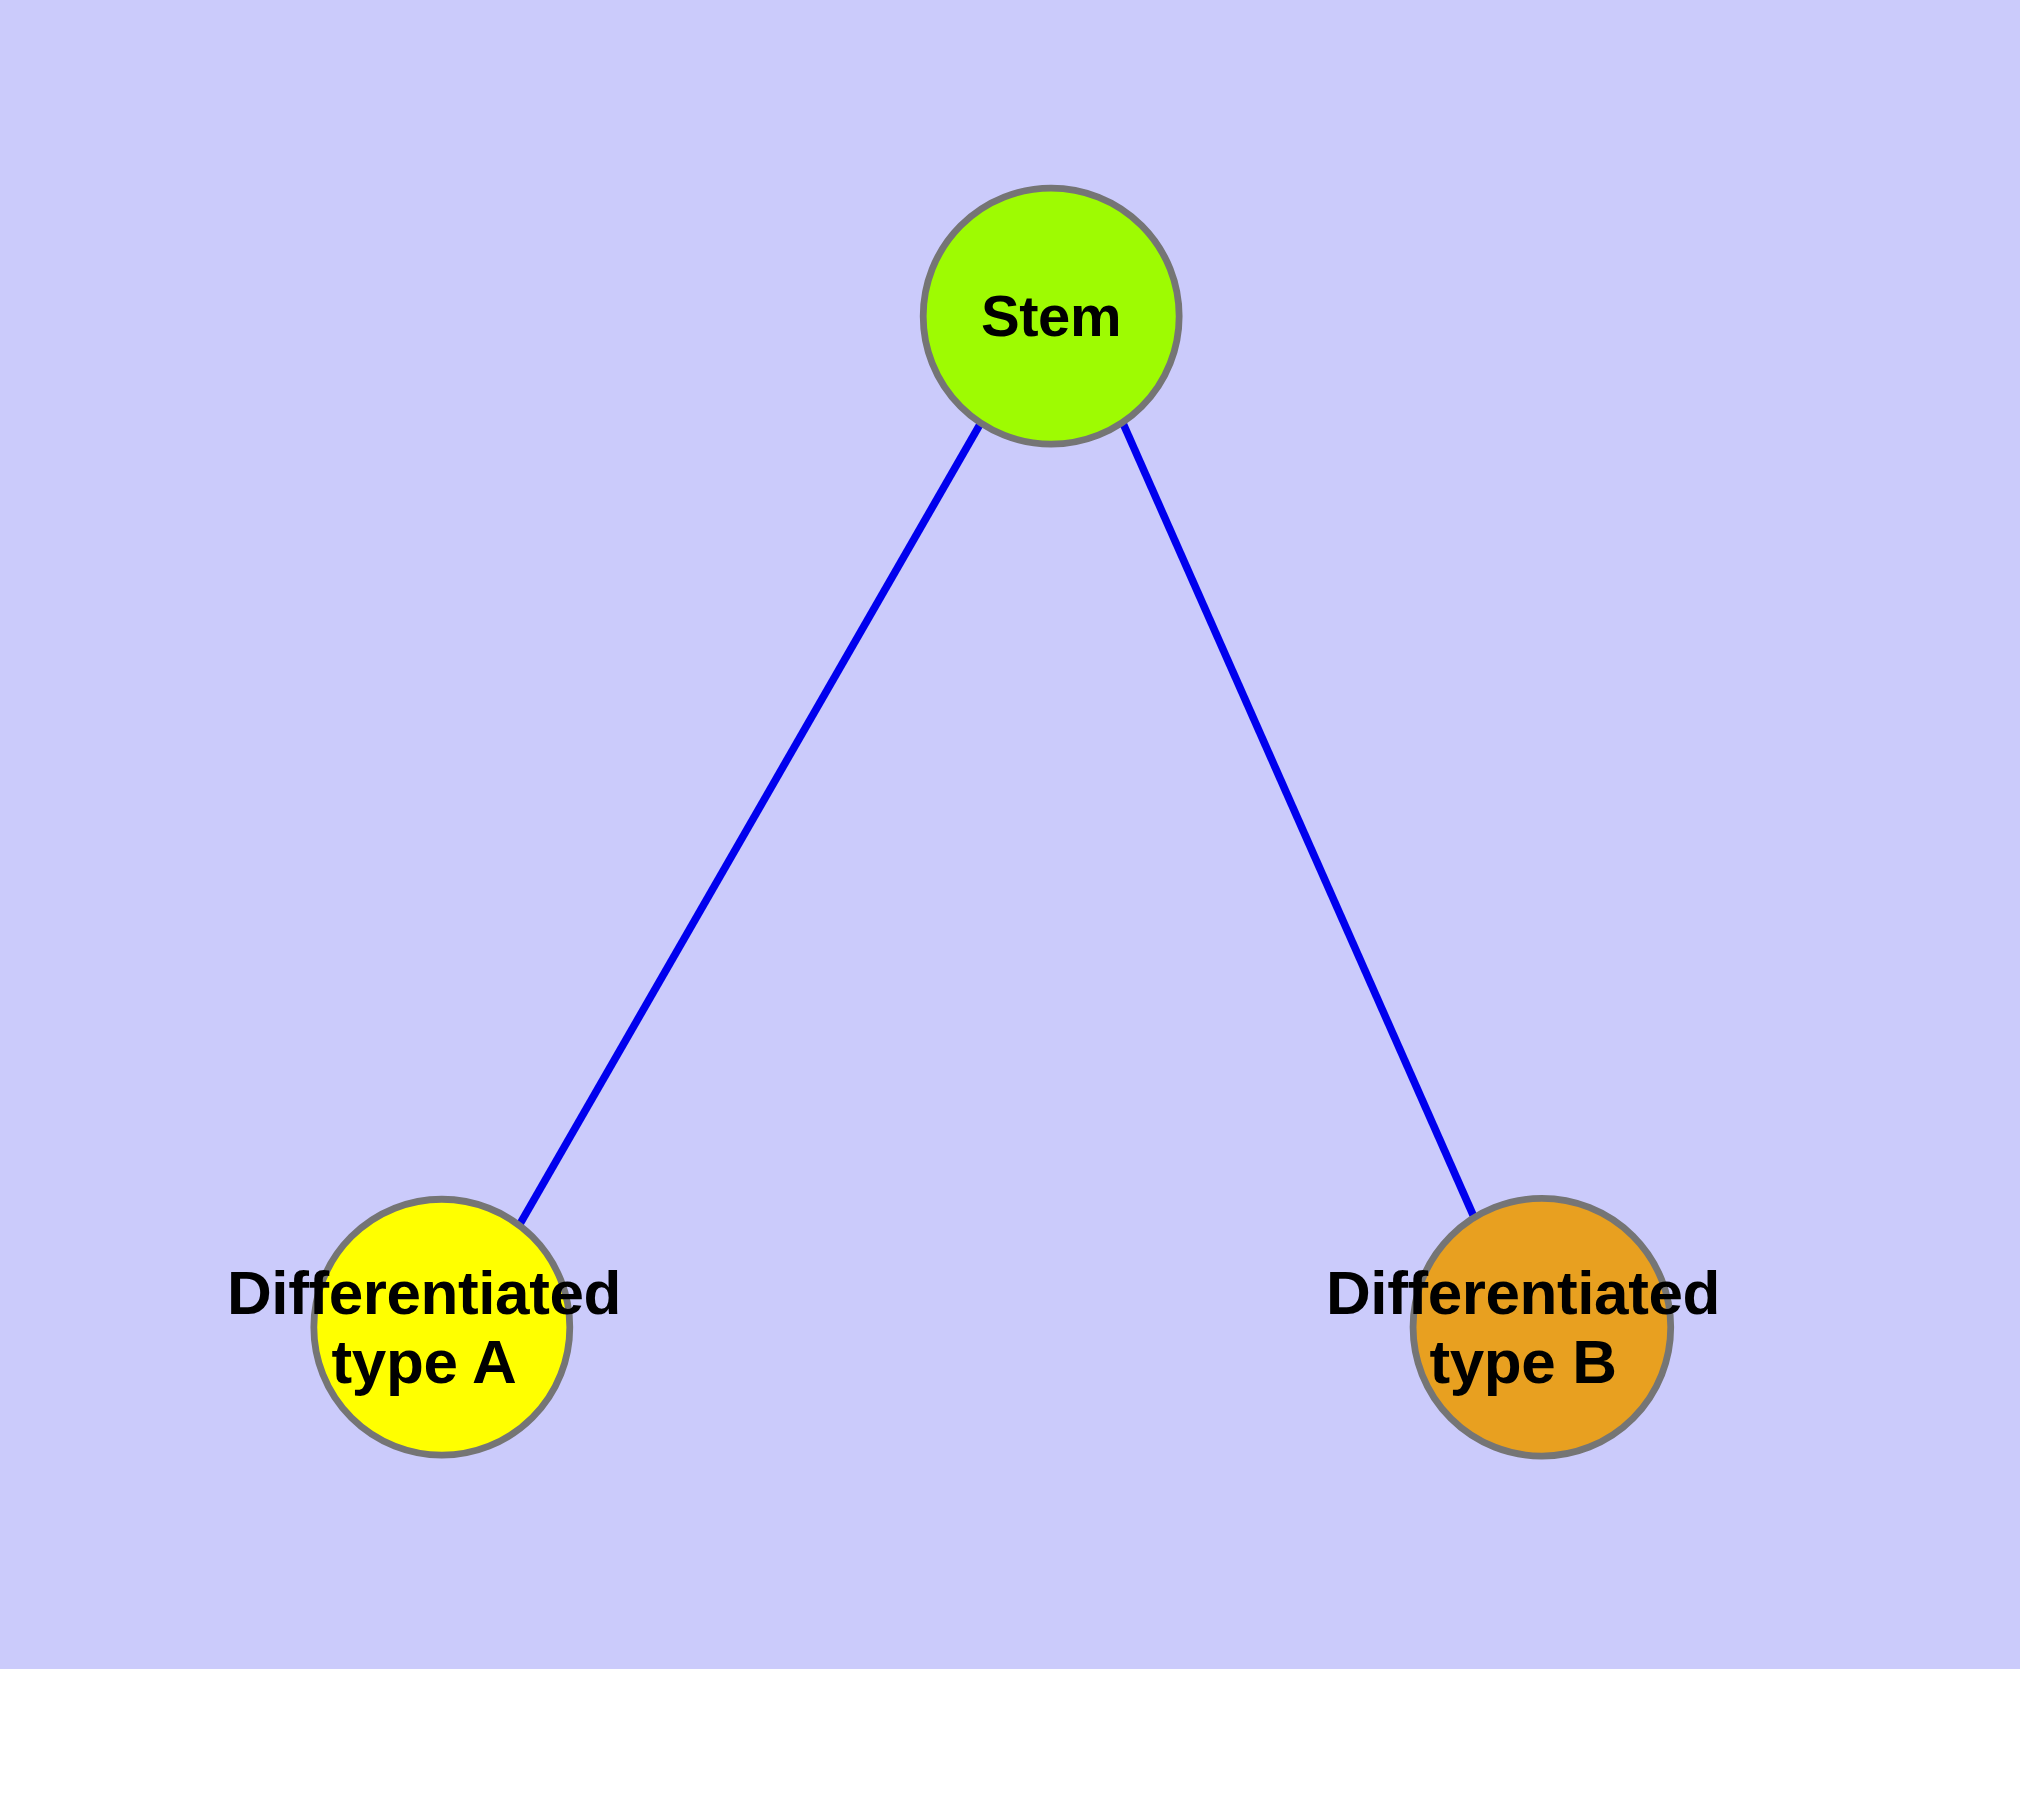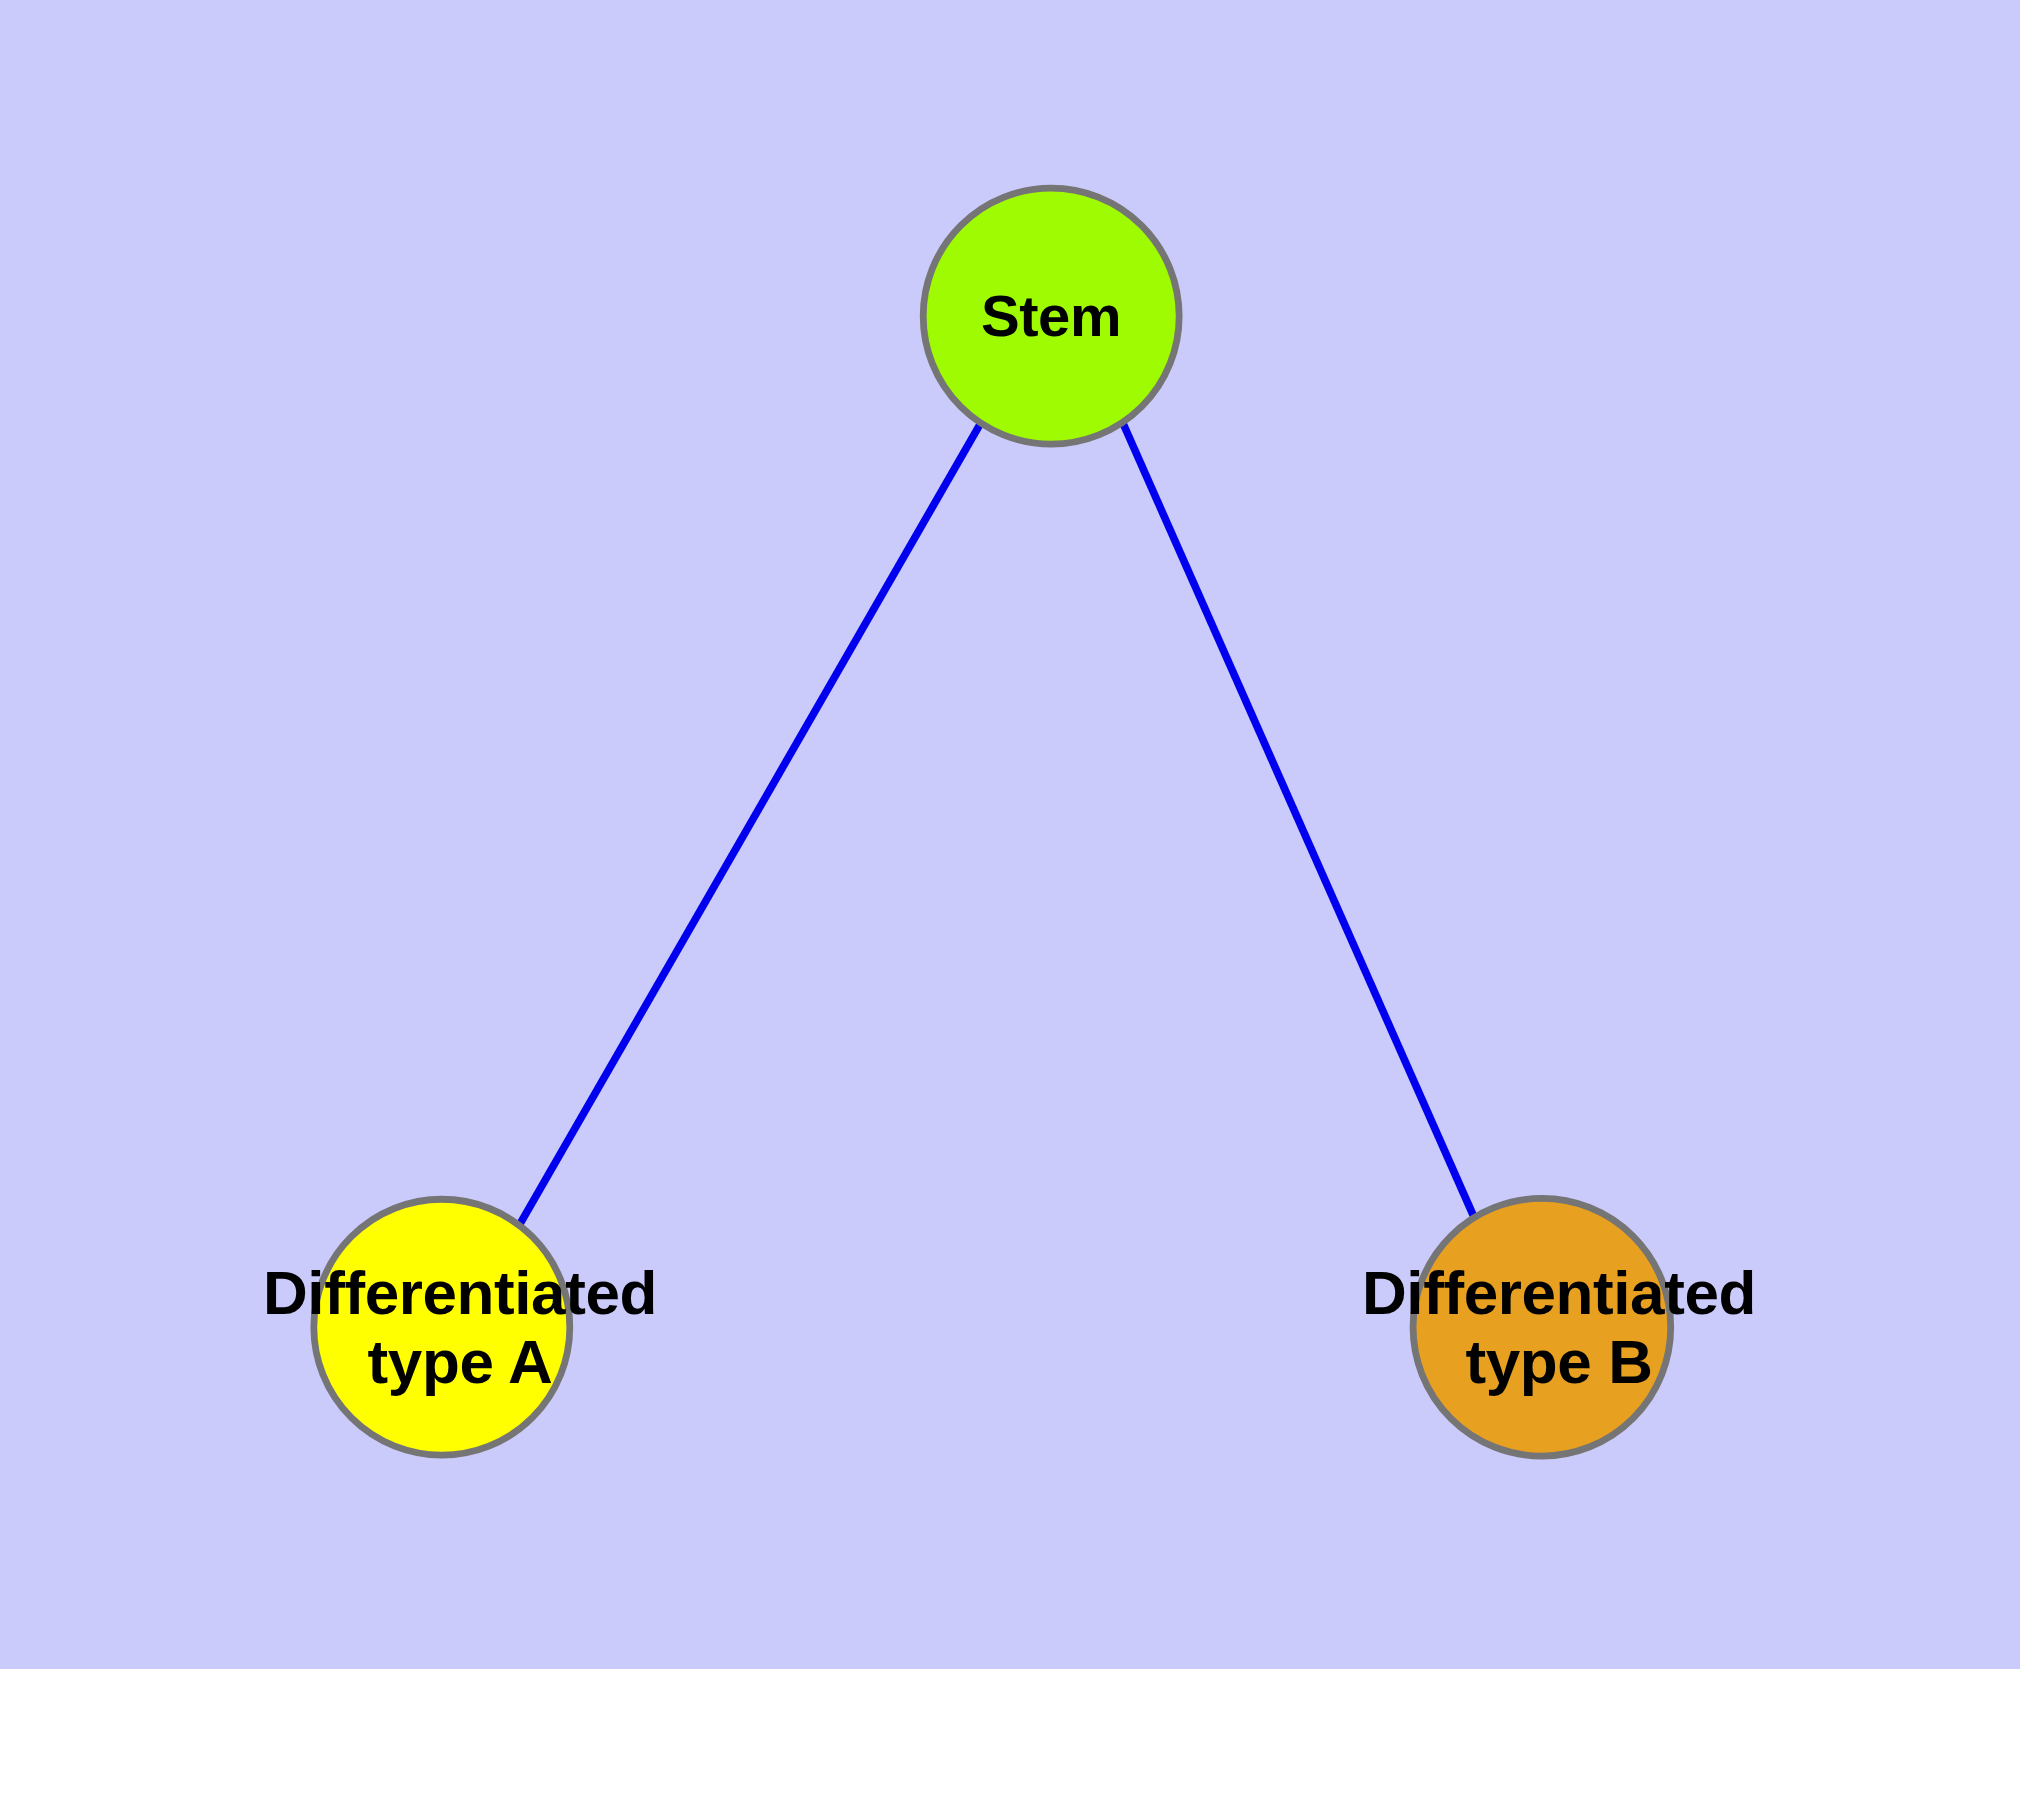--- a/index.html
+++ b/index.html
@@ -35,21 +35,20 @@
     pointer-events: none;
     -webkit-font-smoothing: antialiased;
   }
   .label-root {
     font-size: 58px;
     letter-spacing: -0.4px;
   }
   .label-leaf {
     font-size: 62px;
     letter-spacing: -0.4px;
-    margin-left: 36px;
   }
 </style>
 </head>
 <body>
 
 <div id="canvas" style="width: 2021px; height: 1669px; background: rgb(203, 203, 251);">
 
   <svg id="graph-svg" viewBox="0 0 2384 2138">
     <g>
       <line class="graph-edge" x1="1157" y1="499" x2="607" y2="1455" stroke="#0000ee" stroke-width="9" stroke-linecap="butt"></line>

